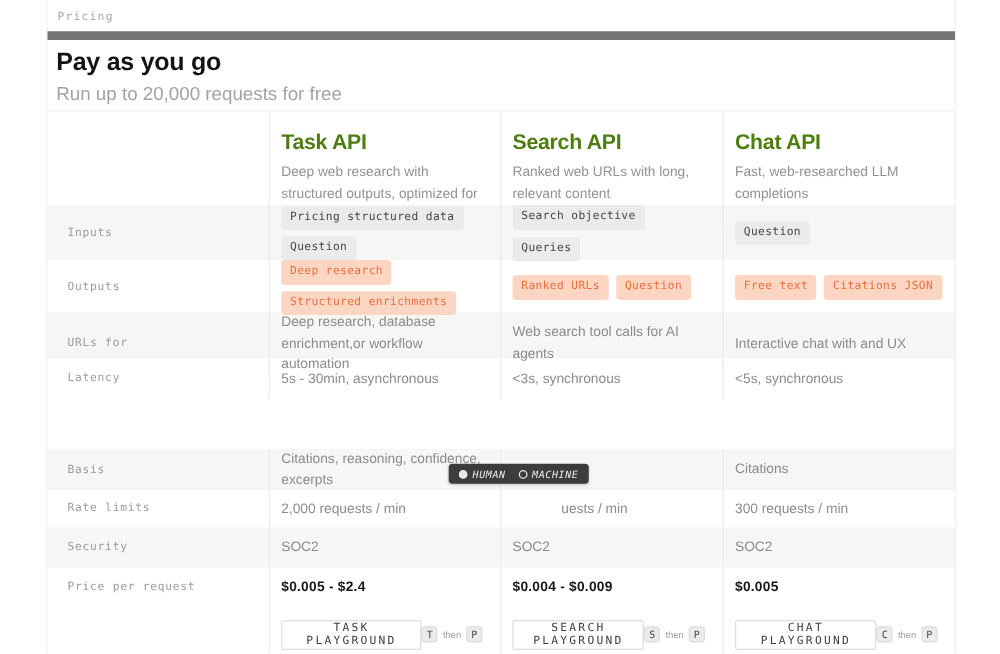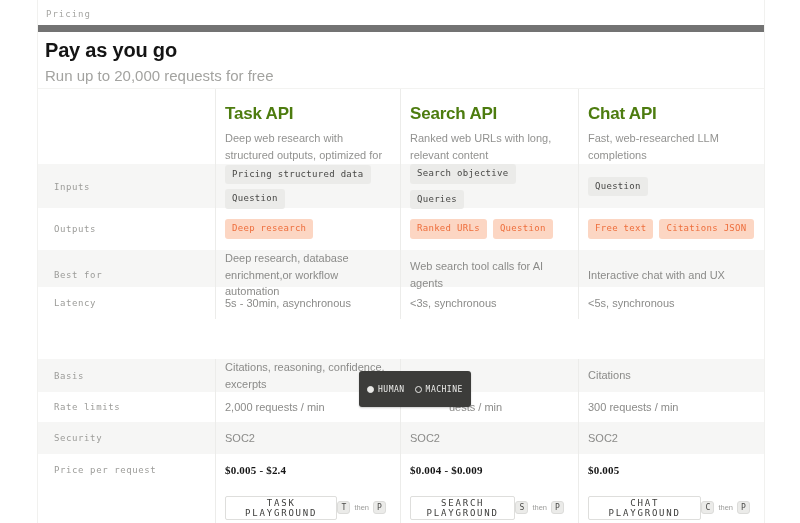--- a/index.html
+++ b/index.html
@@ -43,40 +43,40 @@
   .r-sec     { height:32px; }
   .r-price   { height:32px; }
   .r-footer  { height:43px; }
 
   .tags { gap:6px; flex-wrap:wrap; }
   .tags.stacked { flex-direction:column; align-items:flex-start; justify-content:center; gap:5px; }
   .tag { font-family:"DejaVu Sans Mono", monospace; font-size:9px; letter-spacing:0.3px;
          background:#ebebe9; color:#474745; padding:3px 7px; border-radius:3px; white-space:nowrap; }
   .tag.accent { background:#fcd6c3; color:#ee6e3c; }
 
-  .price-cell { font-family:Liberation Serif, serif; font-weight:700;
+  .price-cell { font-family:Liberation Sans, sans-serif; font-weight:700;
                 font-size:11px; color:#161616; letter-spacing:0.2px; }
 
   .occluded { padding-left:48px; }
 
   .footer-cell { justify-content:space-between; padding-right:14px; }
   .pg-btn { font-family:"DejaVu Sans Mono", monospace; font-size:9px; letter-spacing:1.8px;
             color:#3d3d3b; background:#fff; border:1px solid #dededc; border-radius:2px;
             height:24px; padding:0 13px; cursor:pointer; }
   .shortcut { display:flex; align-items:center; gap:4px; }
   .key { font-family:"DejaVu Sans Mono", monospace; font-size:8px; color:#4a4a48;
          background:#ebebe9; border:1px solid #dcdcda; border-radius:3px;
          min-width:13px; height:13px; display:inline-flex; align-items:center;
          justify-content:center; padding:0 2px; }
   .then { font-size:7.5px; color:#9c9c9a; }
 
   
-  .rate-toggle { position:absolute; left:359px; top:371px; height:36px; z-index:5;
+  .rate-toggle { position:absolute; left:359px; top:371px; height:16px; z-index:5;
                  background:#3c3c3a; border-radius:3px; display:flex; align-items:center;
-                 gap:10px; padding:0 8px; box-shadow:0 1px 2px rgba(0,0,0,0.2); }
+                 gap:10px; padding:0 8px; box-shadow:0 1px 2px rgba(0,0,0,0.2);font-style:italic; }
   .toggle-opt { display:flex; align-items:center; gap:4px;
                 font-family:"DejaVu Sans Mono", monospace; font-size:8px;
                 letter-spacing:0.5px; color:#ededeb; cursor:pointer; }
   .radio { width:7px; height:7px; border-radius:50%; border:1px solid #e9e9e7; }
   .radio.filled { background:#e9e9e7; }
 </style>
 </head>
 <body>
 
 <div class="container">
@@ -120,33 +120,34 @@
       </div>
       <div class="cell tags">
         <span class="tag">Question</span>
       </div>
     </div>
 
     <div class="grid r-outputs">
       <div class="label-cell">Outputs</div>
       <div class="cell tags stacked">
         <span class="tag accent">Deep research</span>
+        <span class="tag accent">Structured enrichments</span>
       </div>
       <div class="cell tags">
         <span class="tag accent">Ranked URLs</span>
         <span class="tag accent">Question</span>
       </div>
       <div class="cell tags">
         <span class="tag accent">Free text</span>
         <span class="tag accent">Citations JSON</span>
       </div>
     </div>
 
     <div class="grid r-best row-alt">
-      <div class="label-cell">Best for</div>
+      <div class="label-cell">URLs for</div>
       <div class="cell">Deep research, database enrichment,or workflow automation</div>
       <div class="cell">Web search tool calls for AI agents</div>
       <div class="cell">Interactive chat with and UX</div>
     </div>
 
     <div class="grid r-latency">
       <div class="label-cell">Latency</div>
       <div class="cell">5s - 30min, asynchronous</div>
       <div class="cell">&lt;3s, synchronous</div>
       <div class="cell">&lt;5s, synchronous</div>

